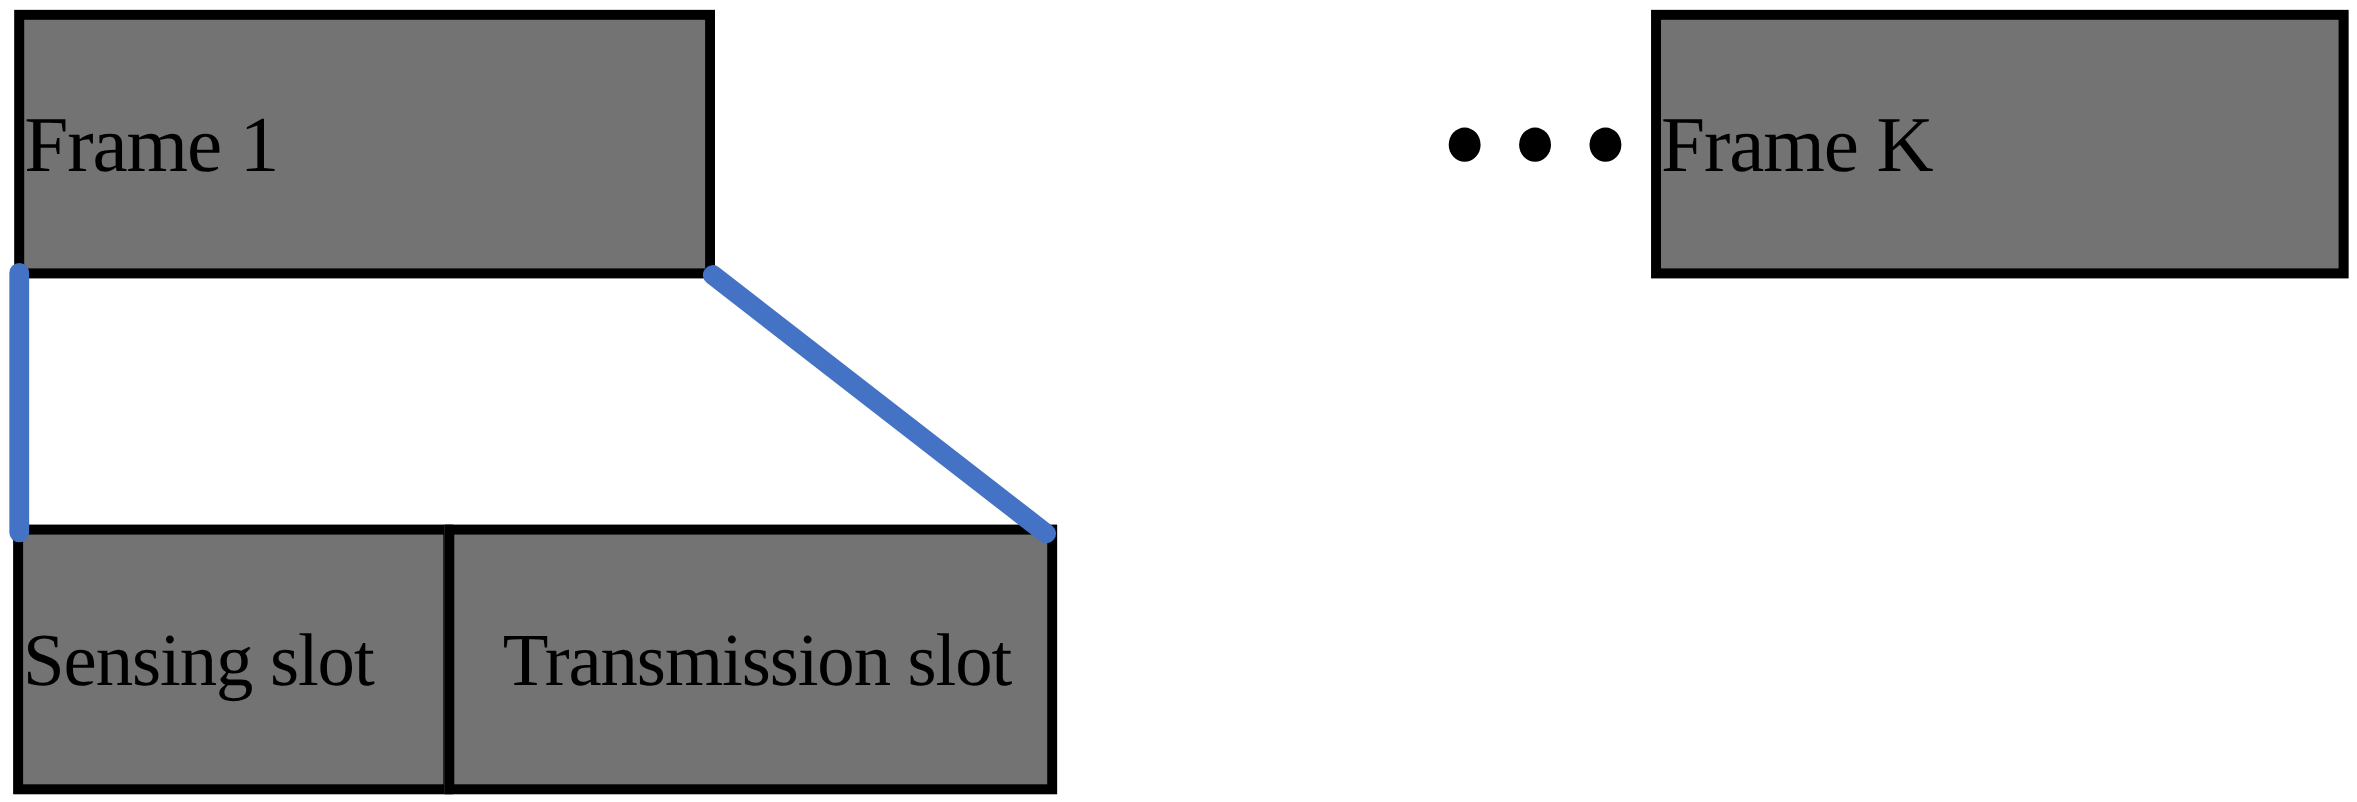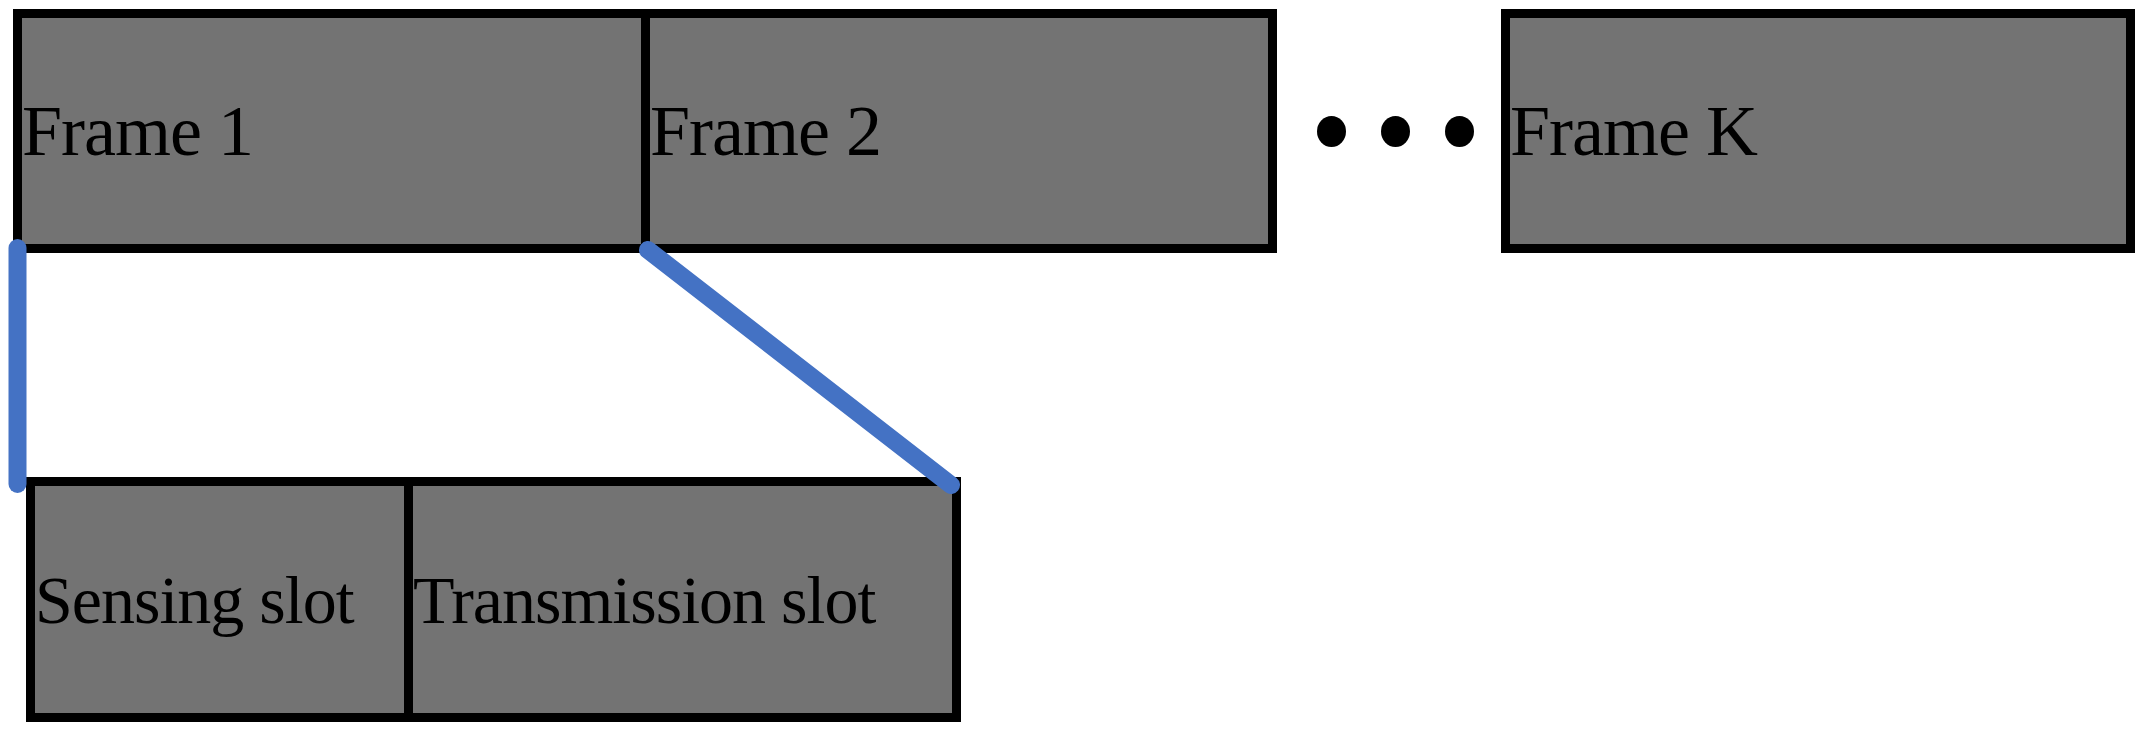--- a/index.html
+++ b/index.html
@@ -36,22 +36,22 @@
   .slot-label {
     font-size: 68px;
     letter-spacing: -1px;
     line-height: 1;
     white-space: nowrap;
   }
   .frame-1 { left: 13px;   top: 9px; width: 637px; height: 244px; }
   .frame-2 { left: 641px;  top: 9px; width: 636px; height: 244px; }
   .frame-k { left: 1501px; top: 9px; width: 634px; height: 244px; font-family: Liberation Serif, serif; }
 
-  .slot-sensing      { left: 26px;  top: 477px; width: 400px; height: 245px; }
-  .slot-transmission { left: 404px; top: 477px; width: 557px; height: 245px; }
+  .slot-sensing      { left: 12px;  top: 477px; width: 400px; height: 245px; }
+  .slot-transmission { left: 404px; top: 477px; width: 557px; height: 245px; padding-left: 44px; }
 
   .ellipsis {
     position: absolute;
     left: 1317px;
     top: 115px;
     width: 157px;
     height: 32px;
     display: flex;
     align-items: center;
     justify-content: space-between;
@@ -78,23 +78,20 @@
 </style>
 </head>
 <body>
 
 <div class="canvas">
 
   <div class="box frame-1">
     <span class="frame-label">Frame 1</span>
   </div>
 
-  <div class="box frame-2">
-    <span class="frame-label">Frame 2</span>
-  </div>
 
   <div class="ellipsis">
     <span class="dot"></span>
     <span class="dot"></span>
     <span class="dot"></span>
   </div>
 
   <div class="box frame-k">
     <span class="frame-label">Frame K</span>
   </div>

